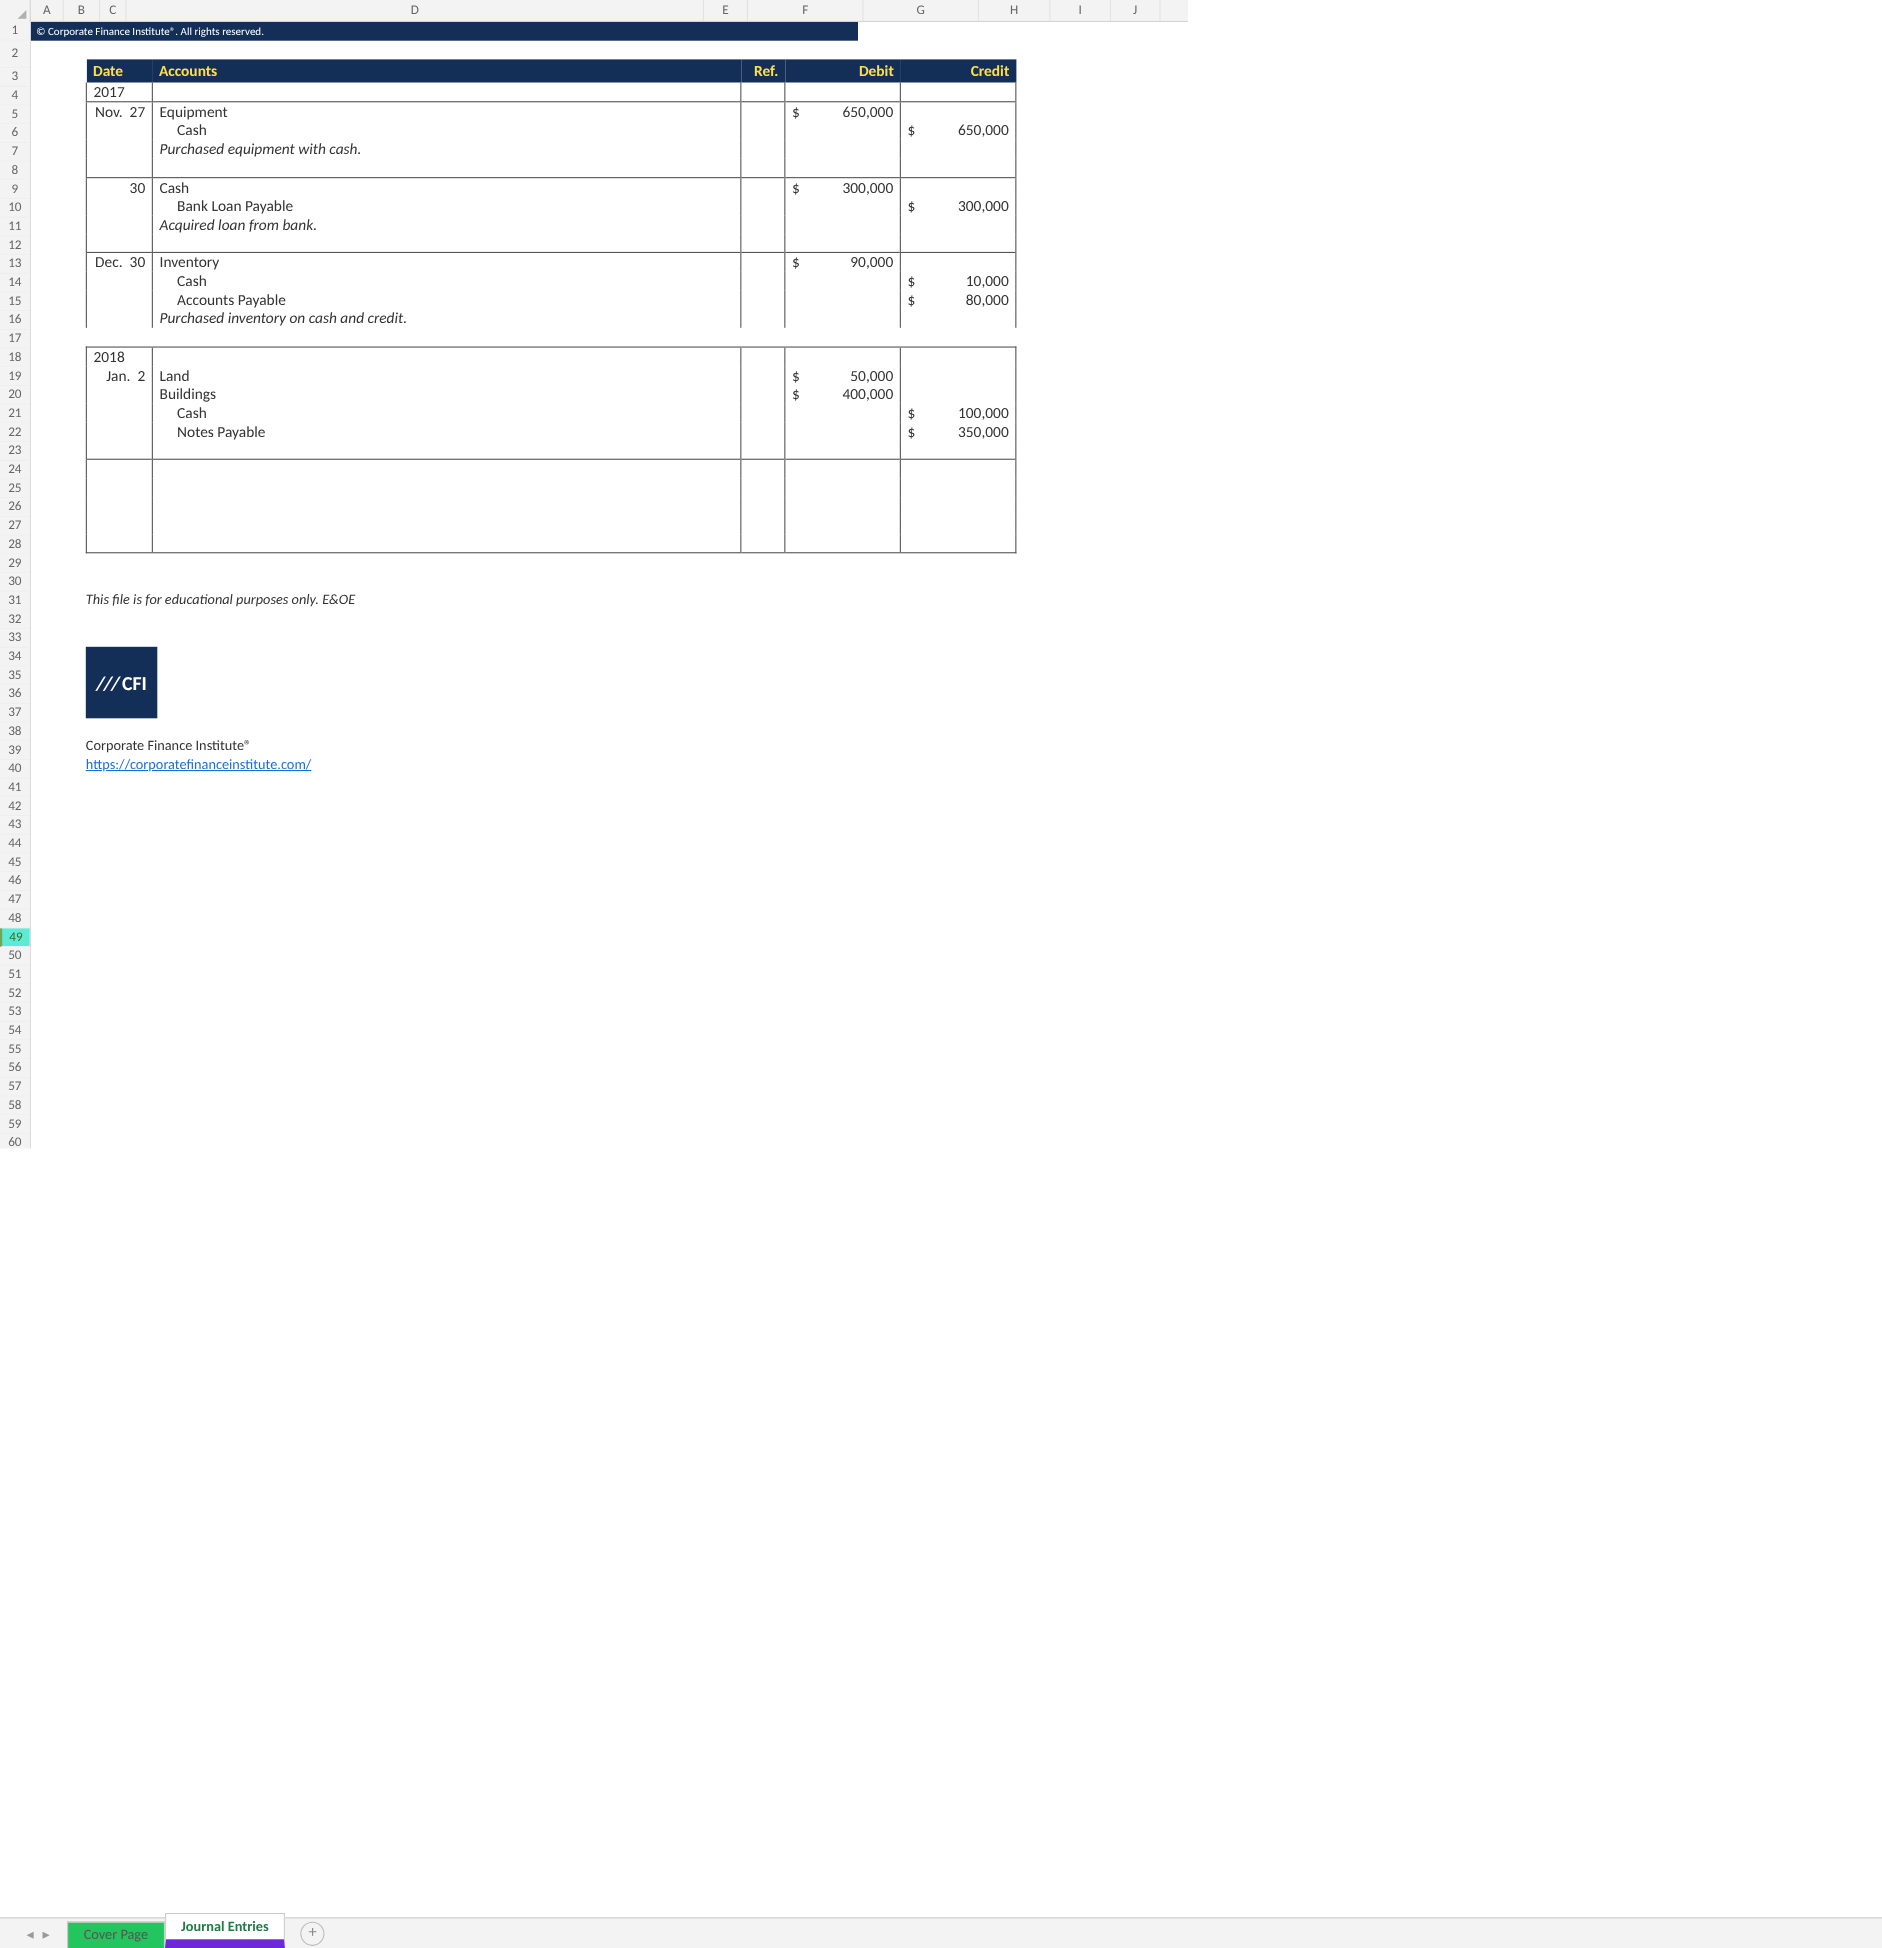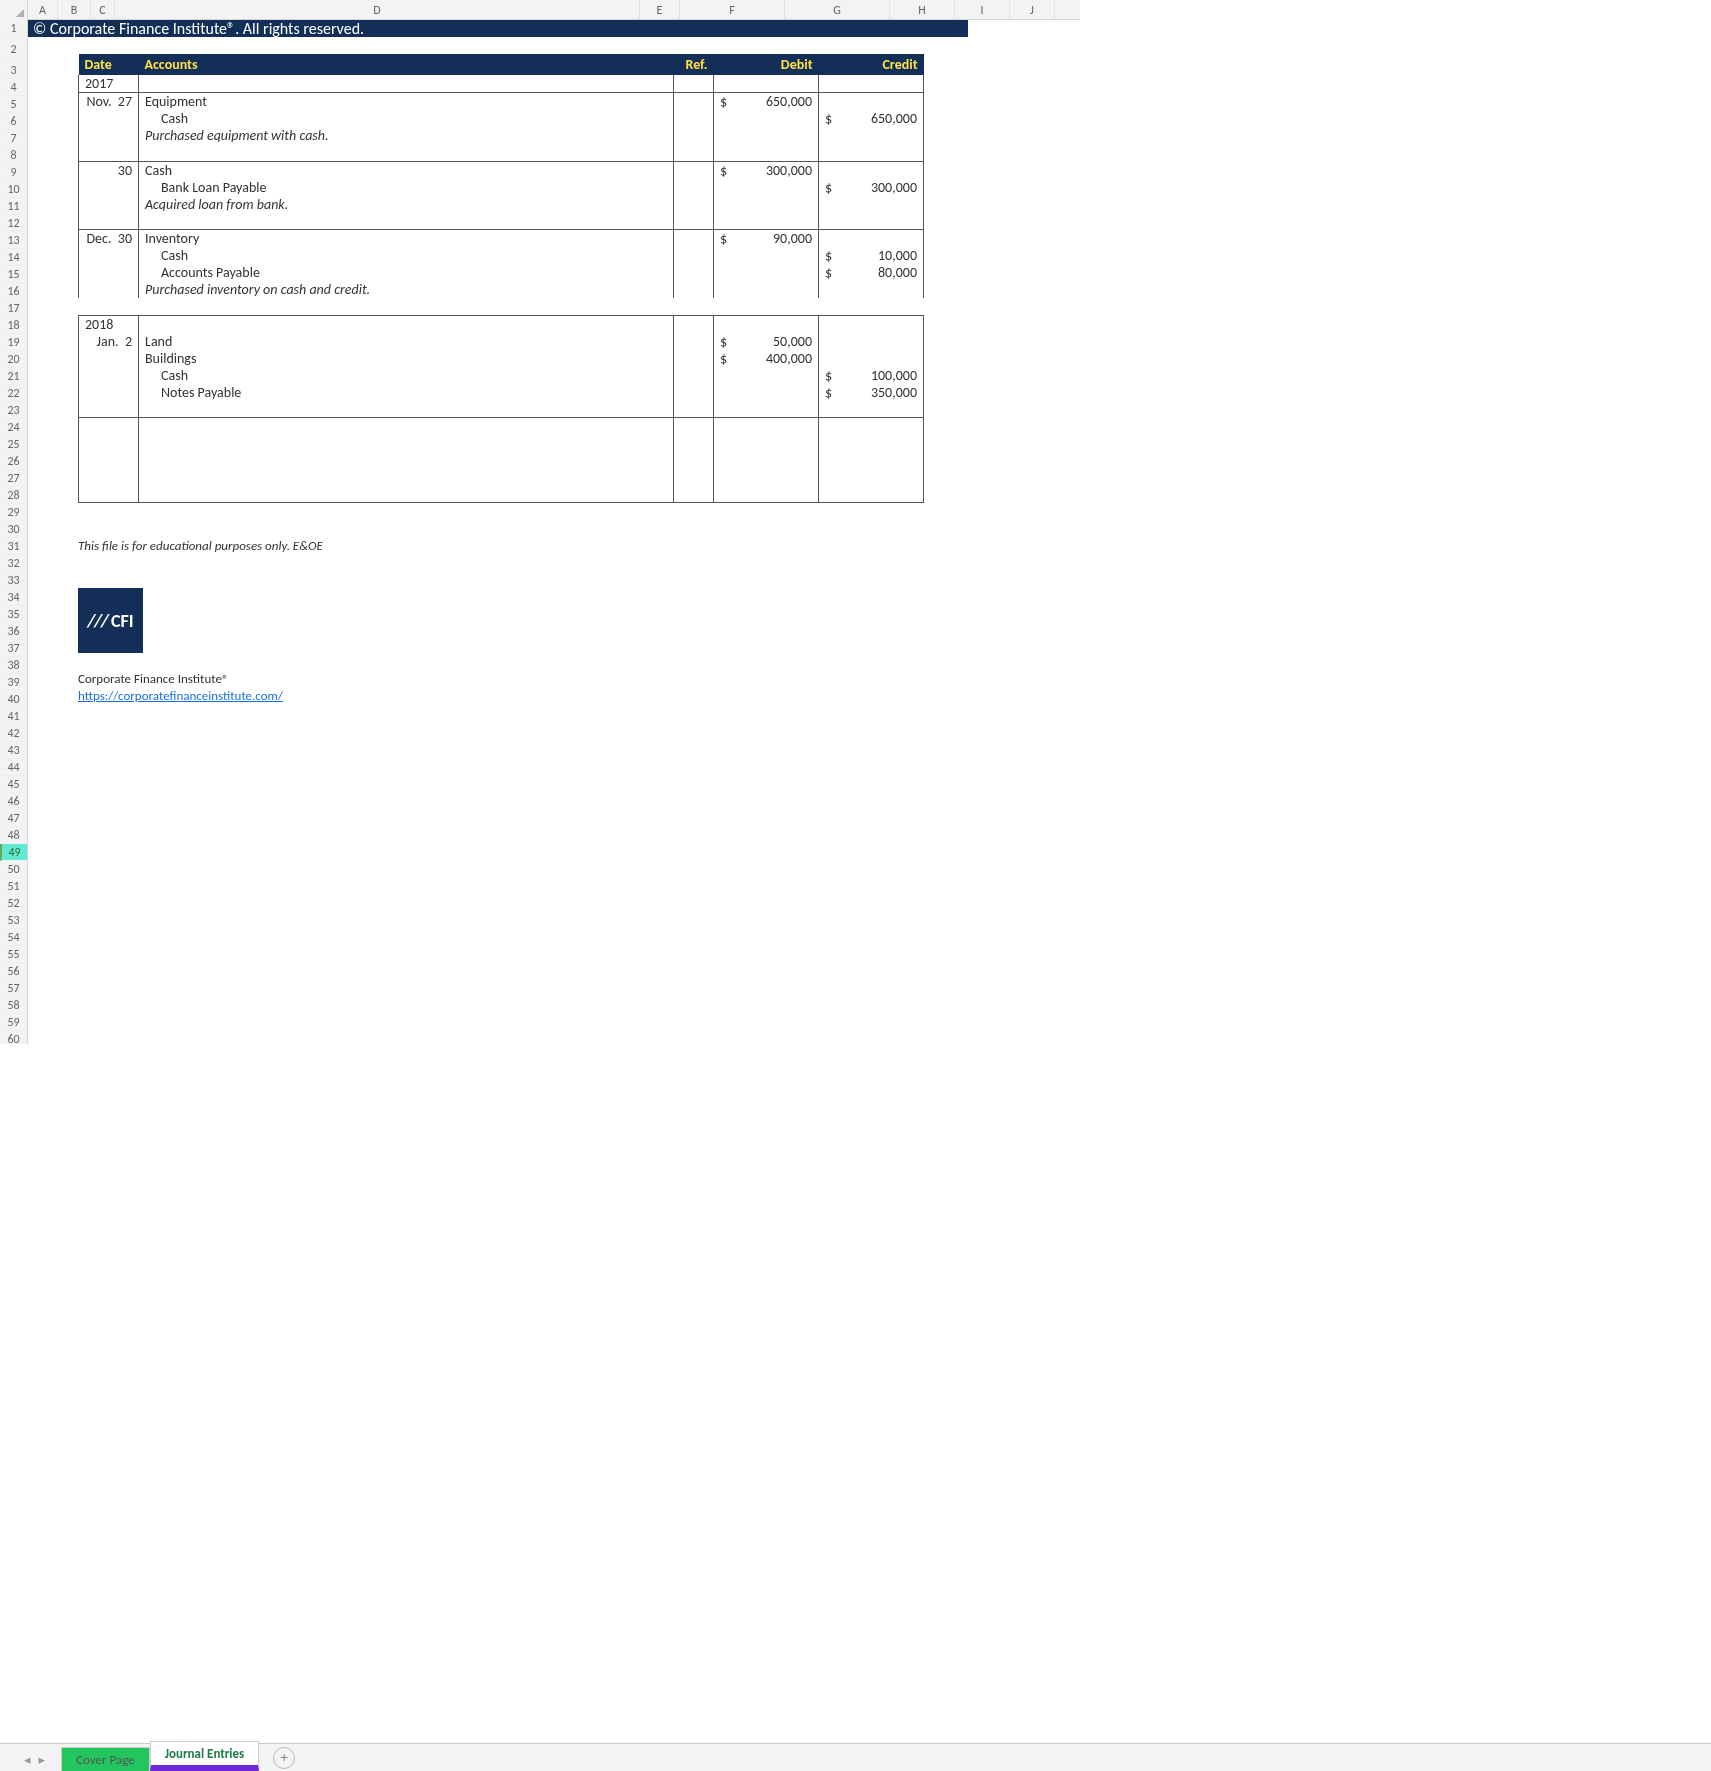--- a/index.html
+++ b/index.html
@@ -48,25 +48,25 @@
     line-height: 17px;
     border-bottom: 1px solid #eee;
     background: #f3f3f3;
   }
   .rh.sel { background: #5eead4; color:#3a6b2a; border-left:2px solid #6fa657; }
   .rh.r2 { height: 25px; line-height:25px; }
   .grid-area { margin-left: 28px; }
   .navy-row {
     background: #132e57;
     color: #fff;
-    font-size: 16px;
+    font-size: 10px;
     height: 17px;
     line-height: 17px;
     padding-left: 5px;
-    width:940px;
+    width:752px;
   }
   .navy-row2 {
     background: #132e57;
     color: #fff;
     font-weight: bold;
     height: 25px;
     line-height: 25px;
     padding-left: 40px;
     width:940px;
   }
@@ -133,21 +133,21 @@
     border: 1px solid #ccc;
     border-bottom: none;
     background: #22c55e;
     margin-right:0px;
     color: #555;
   }
   .tab.active {
     background:#fff;
     color: #1e7c46;
     font-weight:bold;
-    border-bottom: 6px solid #6d28d9;
+    border-bottom: 8px solid #6d28d9;
   }
   .addtab {
     width:22px; height:22px;
     border:1px solid #bbb; border-radius:50%;
     text-align:center; line-height:18px;
     color:#888; margin:0 0 2px 14px;
     font-size:15px;
   }
 </style>
 </head>

